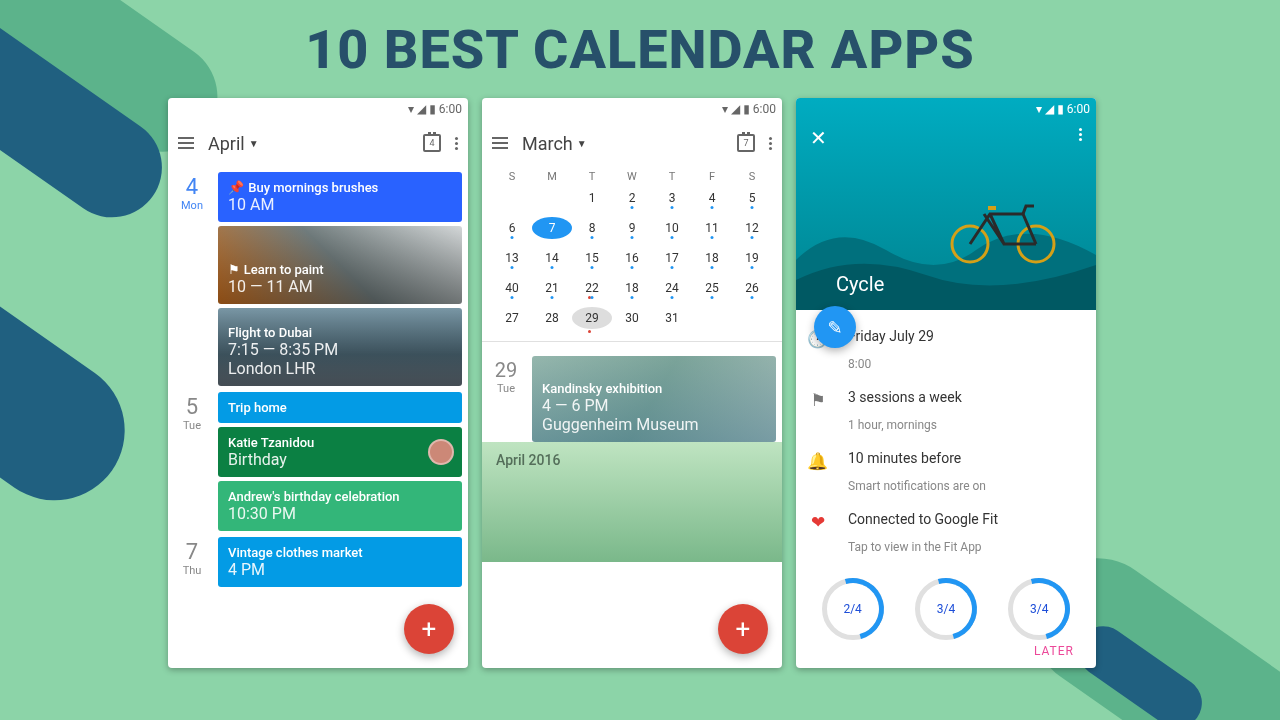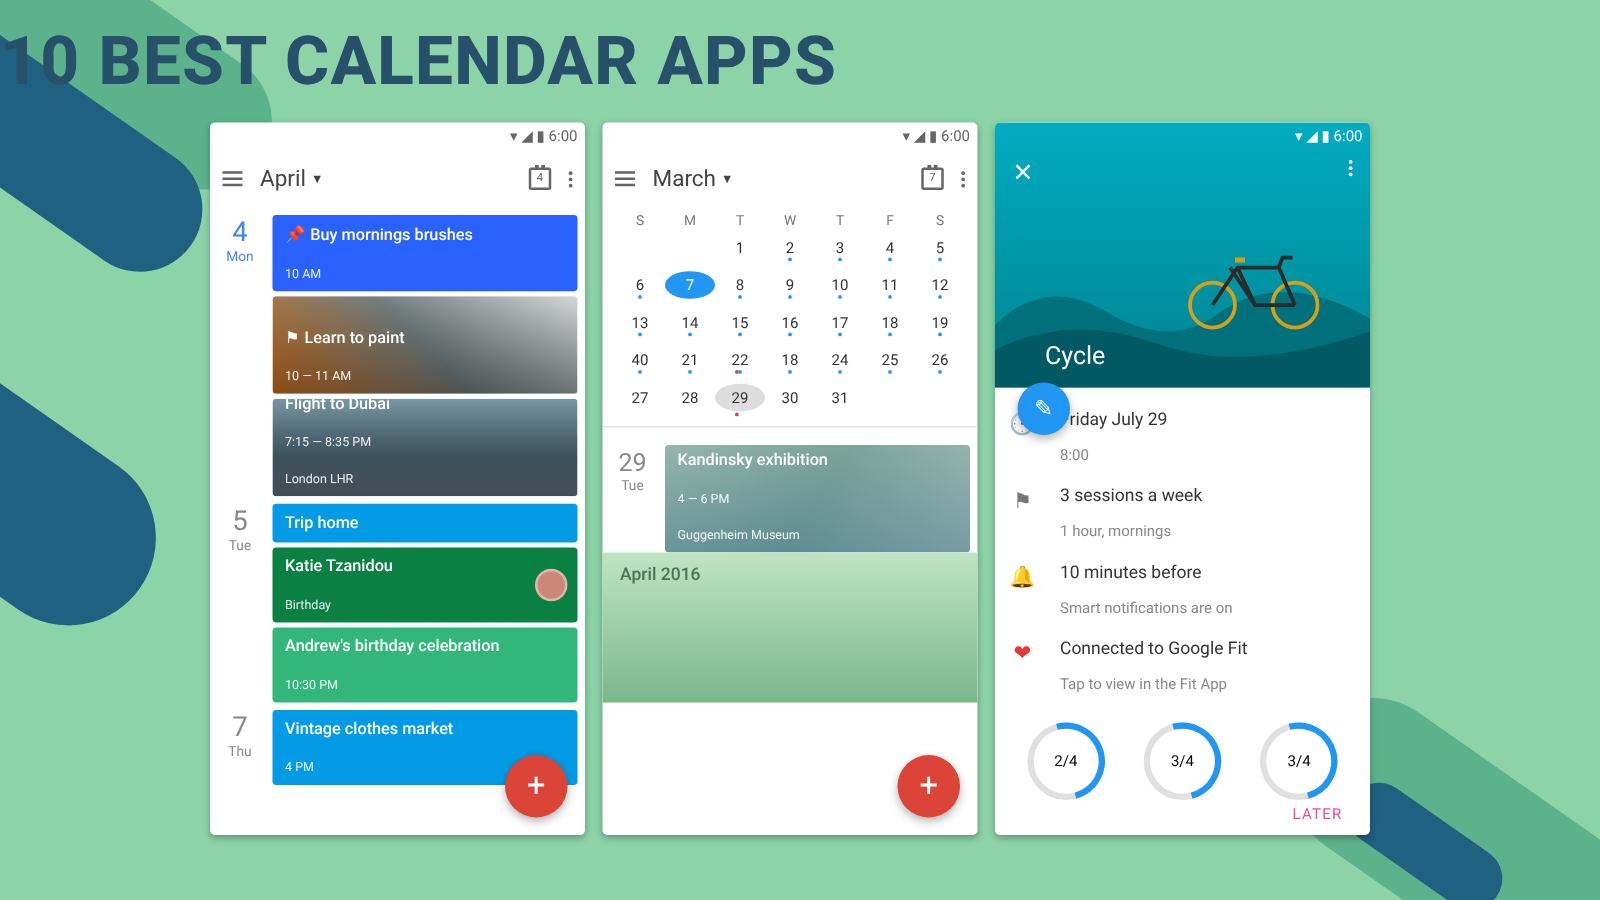--- a/index.html
+++ b/index.html
@@ -1,18 +1,18 @@
 <!DOCTYPE html>
 <html><head>
 <meta charset="utf-8">
 <style>
   *{box-sizing:border-box;margin:0;padding:0;font-family:Roboto,Arial,sans-serif}
   body{width:1280px;height:720px;background:#8cd4a8;position:relative;overflow:hidden}
   .pill{position:absolute;border-radius:100px}
-  .title{position:absolute;left:0;right:0;top:18px;font-size:54px;font-weight:800;color:#27506a;letter-spacing:1px}
+  .title{position:absolute;left:0;right:0;top:18px;text-align:center;font-size:54px;font-weight:800;color:#27506a;letter-spacing:1px}
   .phones{position:absolute;top:98px;left:168px;display:flex;gap:14px}
   .phone{width:300px;background:#fff;border-radius:4px;box-shadow:0 2px 6px rgba(0,0,0,.3);overflow:hidden;display:flex;flex-direction:column;position:relative;height:570px}
   .status-bar{height:22px;background:transparent;display:flex;justify-content:flex-end;align-items:center;padding:0 6px;gap:3px;color:#666;font-size:12px}
   .status-bar.light{color:#fff}
   .app-bar{display:flex;align-items:center;height:46px;padding:0 10px;gap:14px;color:#555}
   .menu-icon{display:flex;flex-direction:column;gap:3px;width:16px}
   .menu-icon span{height:2px;background:#666;width:100%}
   .month-dd{font-size:18px;color:#444;display:flex;align-items:center;gap:4px}
   .spacer{flex:1}
   .today-icon{width:18px;height:18px;border:2px solid #666;border-radius:2px;display:flex;align-items:center;justify-content:center;font-size:9px;color:#666;position:relative}
@@ -23,21 +23,21 @@
   .dots.light span{background:#fff}
   .content{flex:1;overflow:hidden}
   .day-row{display:flex;gap:8px;padding:0 6px;margin-top:6px}
   .date-col{width:36px;text-align:center;padding-top:2px}
   .date-num{font-size:22px;color:#4285f4;font-weight:400}
   .date-dow{font-size:11px;color:#4285f4}
   .date-col.grey .date-num,.date-col.grey .date-dow{color:#888}
   .events{flex:1;display:flex;flex-direction:column;gap:4px}
   .ev{border-radius:3px;padding:8px 10px;color:#fff;font-size:12px;position:relative;overflow:hidden}
   .ev-title{font-size:13px;font-weight:500;display:flex;align-items:center;gap:4px}
-  .ev-sub{font-size:10px;opacity:.9;margin-top:18px}
+  .ev-sub{font-size:16px;opacity:.9;margin-top:0}
   .ev.img{height:78px;display:flex;flex-direction:column;justify-content:flex-end;background-size:cover;background-position:center}
   .av{width:26px;height:26px;border-radius:50%;background:#c87;position:absolute;right:8px;top:50%;transform:translateY(-50%);border:2px solid rgba(255,255,255,.4)}
   .fab{position:absolute;bottom:14px;right:14px;width:50px;height:50px;border-radius:50%;background:#db4437;color:#fff;display:flex;align-items:center;justify-content:center;font-size:26px;box-shadow:0 3px 8px rgba(0,0,0,.3)}
   .fab.blue{background:#2196f3;top:208px;left:18px;width:42px;height:42px;font-size:18px;bottom:auto;right:auto}
   
   .cal-head{display:flex;padding:0 10px;font-size:11px;color:#777;margin-top:4px}
   .cal-head span,.cal-row span{flex:1;text-align:center}
   .cal-row{display:flex;padding:0 10px;font-size:12px;color:#333;height:30px;align-items:center}
   .cal-row span{position:relative;display:flex;align-items:center;justify-content:center}
   .cal-row .sel{background:#2196f3;color:#fff;width:22px;height:22px;border-radius:50%}
@@ -52,21 +52,21 @@
   .close-x{position:absolute;top:28px;left:14px;font-size:20px}
   .p3-head .dots{position:absolute;top:30px;right:14px}
   .p3-title{position:absolute;bottom:14px;left:40px;font-size:20px;font-weight:400}
   .mtn{position:absolute;bottom:0;left:0;right:0;height:100px}
   .p3-list{padding:18px 10px 0 10px}
   .p3-row{display:flex;gap:18px;margin-bottom:18px;align-items:flex-start}
   .p3-ic{width:24px;display:flex;justify-content:center;color:#777;font-size:17px;padding-top:1px}
   .p3-txt .t1{font-size:14px;color:#333}
   .p3-txt .t2{font-size:12px;color:#888;margin-top:13px}
   .rings{display:flex;justify-content:space-around;padding:0 10px;margin-top:6px}
-  .ring{width:62px;height:62px;border-radius:50%;position:relative;display:flex;align-items:center;justify-content:center;font-size:12px;color:#000000}
+  .ring{width:62px;height:62px;border-radius:50%;position:relative;display:flex;align-items:center;justify-content:center;font-size:12px;color:#1d4ed8}
   .ring::before{content:"";position:absolute;inset:0;border-radius:50%;border:5px solid #e0e0e0}
   .ring::after{content:"";position:absolute;inset:0;border-radius:50%;border:5px solid transparent;border-top-color:#2196f3;border-right-color:#2196f3;transform:rotate(30deg)}
   .later{position:absolute;bottom:10px;right:22px;font-size:12px;color:#ec4899;letter-spacing:1px}
   .heart{color:#e53935}
   
   .bike{position:absolute;right:38px;bottom:46px}
   .bike svg{display:block}
 </style>
 </head>
 <body>

